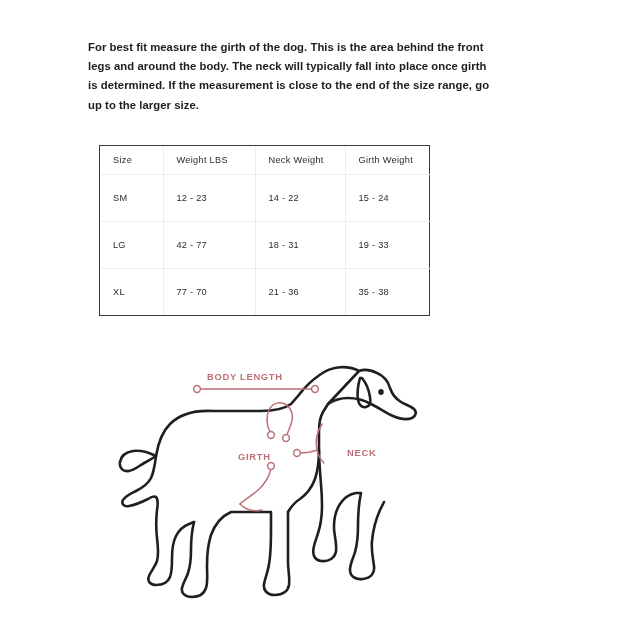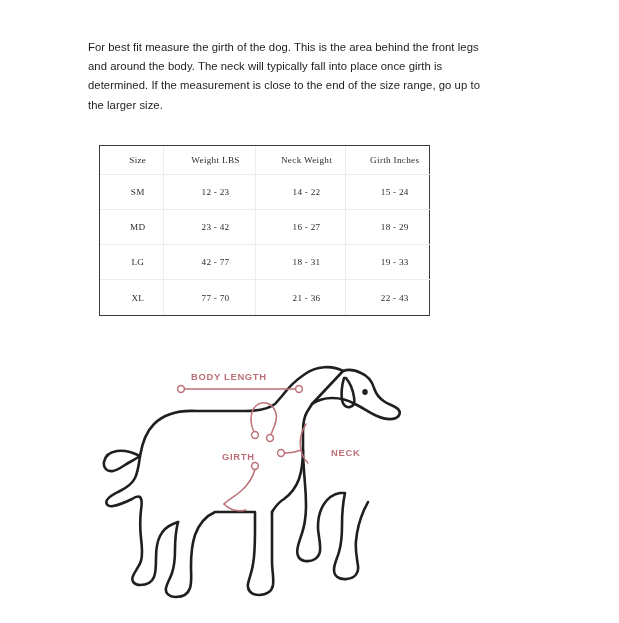--- a/index.html
+++ b/index.html
@@ -16,21 +16,21 @@
     color: #222222;
   }
 
   
   #intro-paragraph {
     position: absolute;
     left: 88px;
     top: 38px;
     width: 406px;
     font-size: 11.3px;
-    font-weight: normal;
+    font-weight: bold;
     line-height: 19.2px;
     letter-spacing: 0.05px;
     color: #1d1d1d;
   }
 
   
   #size-table-wrap {
     position: absolute;
     left: 99px;
     top: 145px;
@@ -41,52 +41,51 @@
     background: #ffffff;
   }
   table.size-table {
     width: 100%;
     height: 100%;
     border-collapse: collapse;
     table-layout: fixed;
   }
   table.size-table th,
   table.size-table td {
-    text-align: center;
+    text-align: left;
     font-size: 9.2px;
     font-weight: normal;
     color: #2b2b2b;
     padding: 0 0 0 13px;
     border-right: 1px solid #ededed;
     border-bottom: 1px solid #ededed;
     letter-spacing: 0.25px;
     vertical-align: middle;
     height: 28.2px;
     box-sizing: border-box;
-    font-family: Liberation Serif, serif;
   }
   table.size-table th {
     letter-spacing: 0.3px;
   }
   table.size-table th:last-child,
   table.size-table td:last-child {
     border-right: none;
   }
   table.size-table tr:last-child td {
     border-bottom: none;
   }
   table.size-table col.c0 { width: 63px; }
   table.size-table col.c1 { width: 92px; }
   table.size-table col.c2 { width: 90px; }
   table.size-table col.c3 { width: 86px; }
 
   
   #dog-diagram {
     position: absolute;
-    left: 102px;
+    left: 118px;
     top: 352px;
     width: 330px;
     height: 250px;
   }
   #dog-diagram svg {
     display: block;
     width: 330px;
     height: 250px;
   }
   .meas-label {
@@ -107,47 +106,41 @@
       <col class="c0">
         <col class="c1">
         <col class="c2">
         <col class="c3">
     </colgroup>
     <thead>
       <tr>
         <th>Size</th>
         <th>Weight LBS</th>
         <th>Neck Weight</th>
-        <th>Girth Inches</th>
+        <th>Girth Weight</th>
       </tr>
     </thead>
     <tbody>
       <tr>
         <td>SM</td>
         <td>12 - 23</td>
         <td>14 - 22</td>
         <td>15 - 24</td>
       </tr>
       <tr>
-        <td>MD</td>
-        <td>23 - 42</td>
-        <td>16 - 27</td>
-        <td>18 - 29</td>
-      </tr>
-      <tr>
         <td>LG</td>
         <td>42 - 77</td>
         <td>18 - 31</td>
         <td>19 - 33</td>
       </tr>
       <tr>
         <td>XL</td>
         <td>77 - 70</td>
         <td>21 - 36</td>
-        <td>22 - 43</td>
+        <td>35 - 38</td>
       </tr>
     </tbody>
   </table>
 </div>
 
 <div id="dog-diagram">
   <svg viewBox="0 0 330 250" xmlns="http://www.w3.org/2000/svg">
 
     <g fill="none" stroke="#1f1f1f" stroke-width="2.6" stroke-linecap="round" stroke-linejoin="round">
       <path d="M241 19

